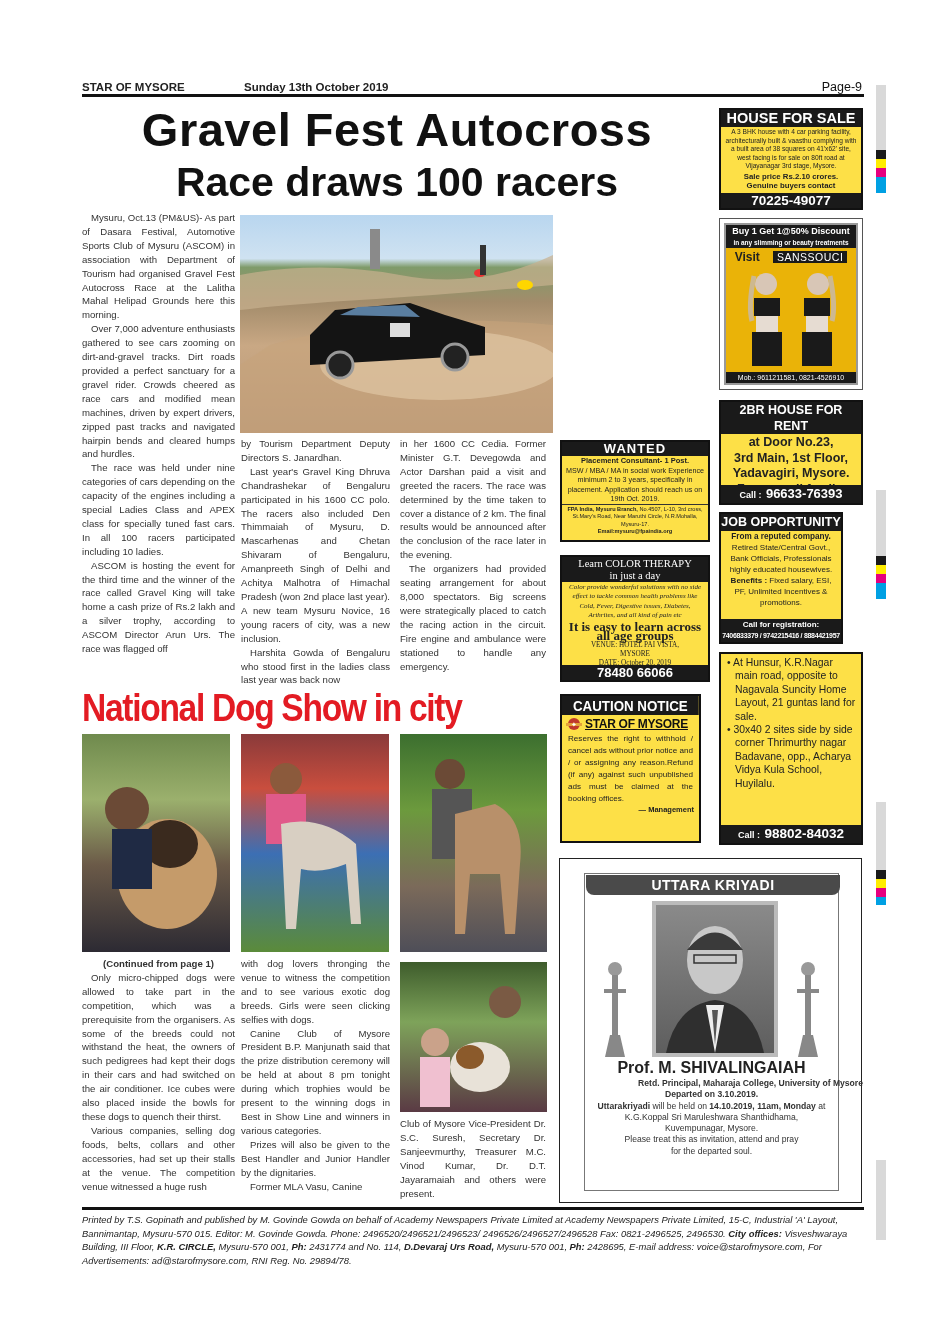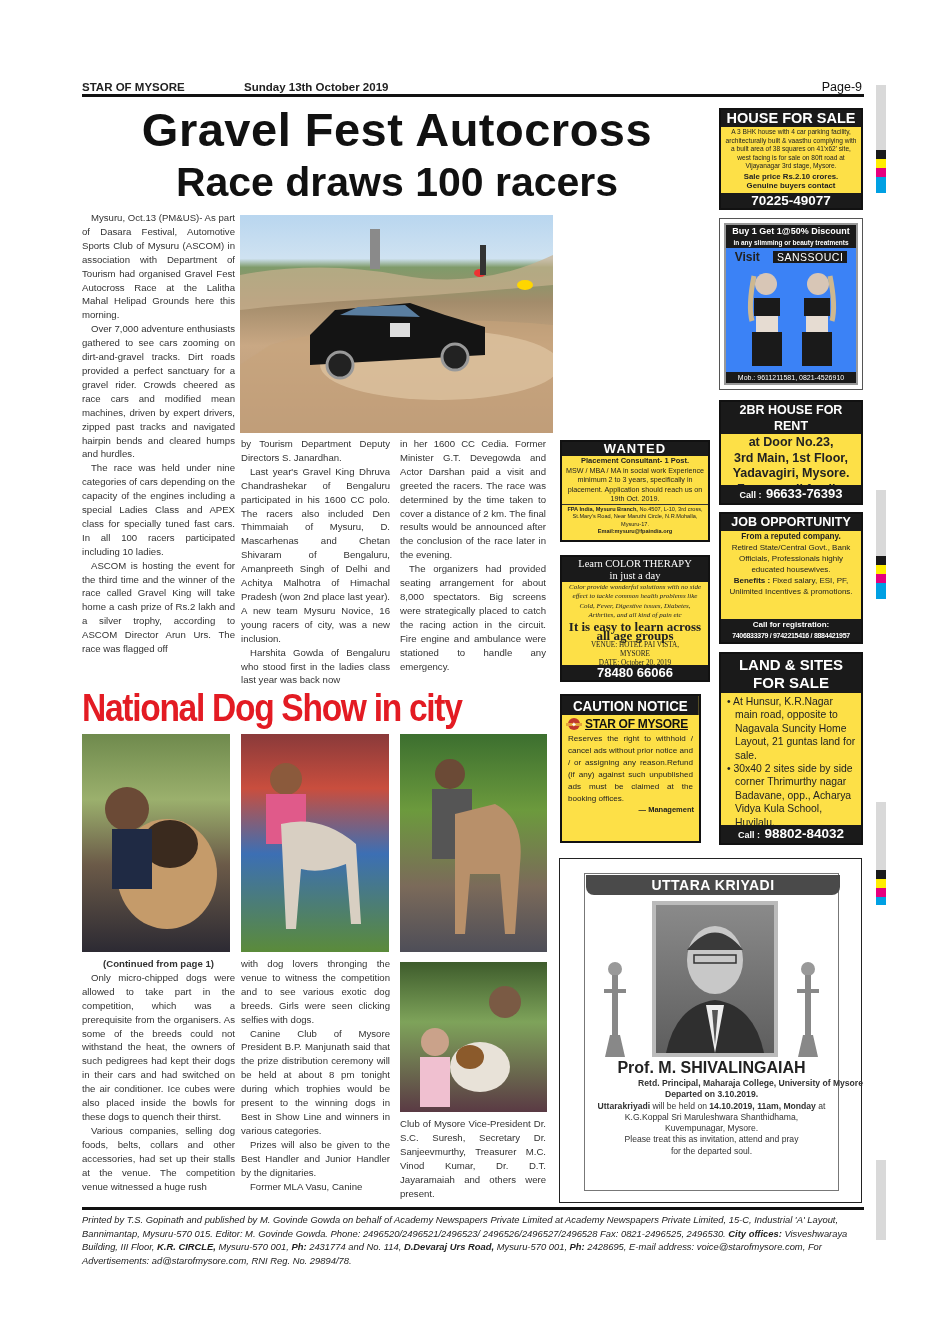--- a/index.html
+++ b/index.html
@@ -160,21 +160,21 @@
 
 <div class="abs adbox" style="left:719px;top:108px;width:144px;height:102px;">
   <div class="adhead" style="font-size:14.5px;line-height:17px;">HOUSE FOR SALE</div>
   <div style="font-size:6.6px;line-height:8.6px;text-align:center;padding:1px 3px;">A 3 BHK house with 4 car parking facility, architecturally built &amp; vaasthu complying with a built area of 38 squares on 41'x62' site, west facing is for sale on 80ft road at Vijayanagar 3rd stage, Mysore.</div>
   <div style="font-size:7.8px;font-weight:bold;text-align:center;line-height:9.5px;">Sale price Rs.2.10 crores.</div>
   <div style="font-size:7.8px;font-weight:bold;text-align:center;line-height:9.5px;">Genuine buyers contact</div>
   <div class="adfoot abs" style="left:0;right:0;bottom:0;font-size:13.5px;line-height:15px;">70225-49077</div>
 </div>
 
 <div class="abs" style="left:719px;top:218px;width:144px;height:172px;border:1px solid #555;padding:4px;">
-  <div style="border:2px solid #999;height:100%;position:relative;background:#3b82f6;overflow:hidden;">
+  <div style="border:2px solid #999;height:100%;position:relative;background:#eab308;overflow:hidden;">
     <div class="adhead" style="font-size:9px;line-height:11px;padding-top:1px;">
       <div>Buy 1 Get 1@50% Discount</div>
       <div style="font-size:6.5px;">in any slimming or beauty treatments</div>
     </div>
     <div style="display:flex;align-items:center;justify-content:space-around;padding:2px 2px;">
       <span style="font-size:12px;font-weight:bold;">Visit</span>
       <span style="font-size:10.5px;background:#1a1a1a;color:#fff;padding:0 4px;letter-spacing:0.5px;">SANSSOUCI</span>
     </div>
     <svg width="132" height="100" style="display:block;margin:0 auto;">
       <circle cx="40" cy="18" r="11" fill="#d8c6b6"></circle>
@@ -199,36 +199,32 @@
     <div>3rd Main, 1st Floor,</div>
     <div>Yadavagiri, Mysore.</div>
     <div>For a small family.</div>
   </div>
   <div class="adfoot abs" style="left:0;right:0;bottom:0;line-height:15px;">
     <span style="font-size:9px;">Call :</span>
     <span style="font-size:13px;">96633-76393</span>
   </div>
 </div>
 
-<div class="abs adbox" style="left:719px;top:512px;width:144px;height:132px;">
+<div class="abs adbox" style="left:719px;top:512px;width:124px;height:132px;">
   <div class="adhead" style="font-size:12.5px;line-height:17px;">JOB OPPORTUNITY</div>
   <div style="font-size:8.2px;font-weight:bold;text-align:center;line-height:11px;">From a reputed company.</div>
   <div style="font-size:8px;text-align:center;line-height:11px;padding:0 3px;">Retired State/Central Govt., Bank Officials, Professionals highly educated housewives.</div>
   <div style="font-size:8px;text-align:center;line-height:11px;padding:0 3px;"><b>Benefits :</b> <span>Fixed salary, ESI, PF, Unlimited Incentives &amp; promotions.</span></div>
   <div class="adfoot abs" style="left:0;right:0;bottom:0;line-height:10.5px;padding:1px 0;">
     <div style="font-size:8px;">Call for registration:</div>
     <div style="font-size:7px;letter-spacing:-0.3px;">7406833379 / 9742215416 / 8884421957</div>
   </div>
 </div>
 
 <div class="abs adbox" style="left:719px;top:652px;width:144px;height:193px;">
-  <div class="adhead" style="font-size:15px;line-height:18px;padding:2px 0 1px;">
-    <div>LAND &amp; SITES</div>
-    <div>FOR SALE</div>
-  </div>
   <ul style="list-style:none;font-size:10.4px;line-height:13.4px;padding:2px 4px 0 6px;">
     <li style="padding-left:8px;text-indent:-8px;">• <span>At Hunsur, K.R.Nagar main road, opposite to Nagavala Suncity Home Layout, 21 guntas land for sale.</span></li>
     <li style="padding-left:8px;text-indent:-8px;">• <span>30x40 2 sites side by side corner Thrimurthy nagar Badavane, opp., Acharya Vidya Kula School, Huyilalu.</span></li>
   </ul>
   <div class="adfoot abs" style="left:0;right:0;bottom:0;line-height:16px;">
     <span style="font-size:9px;">Call :</span>
     <span style="font-size:13.5px;">98802-84032</span>
   </div>
 </div>
 

